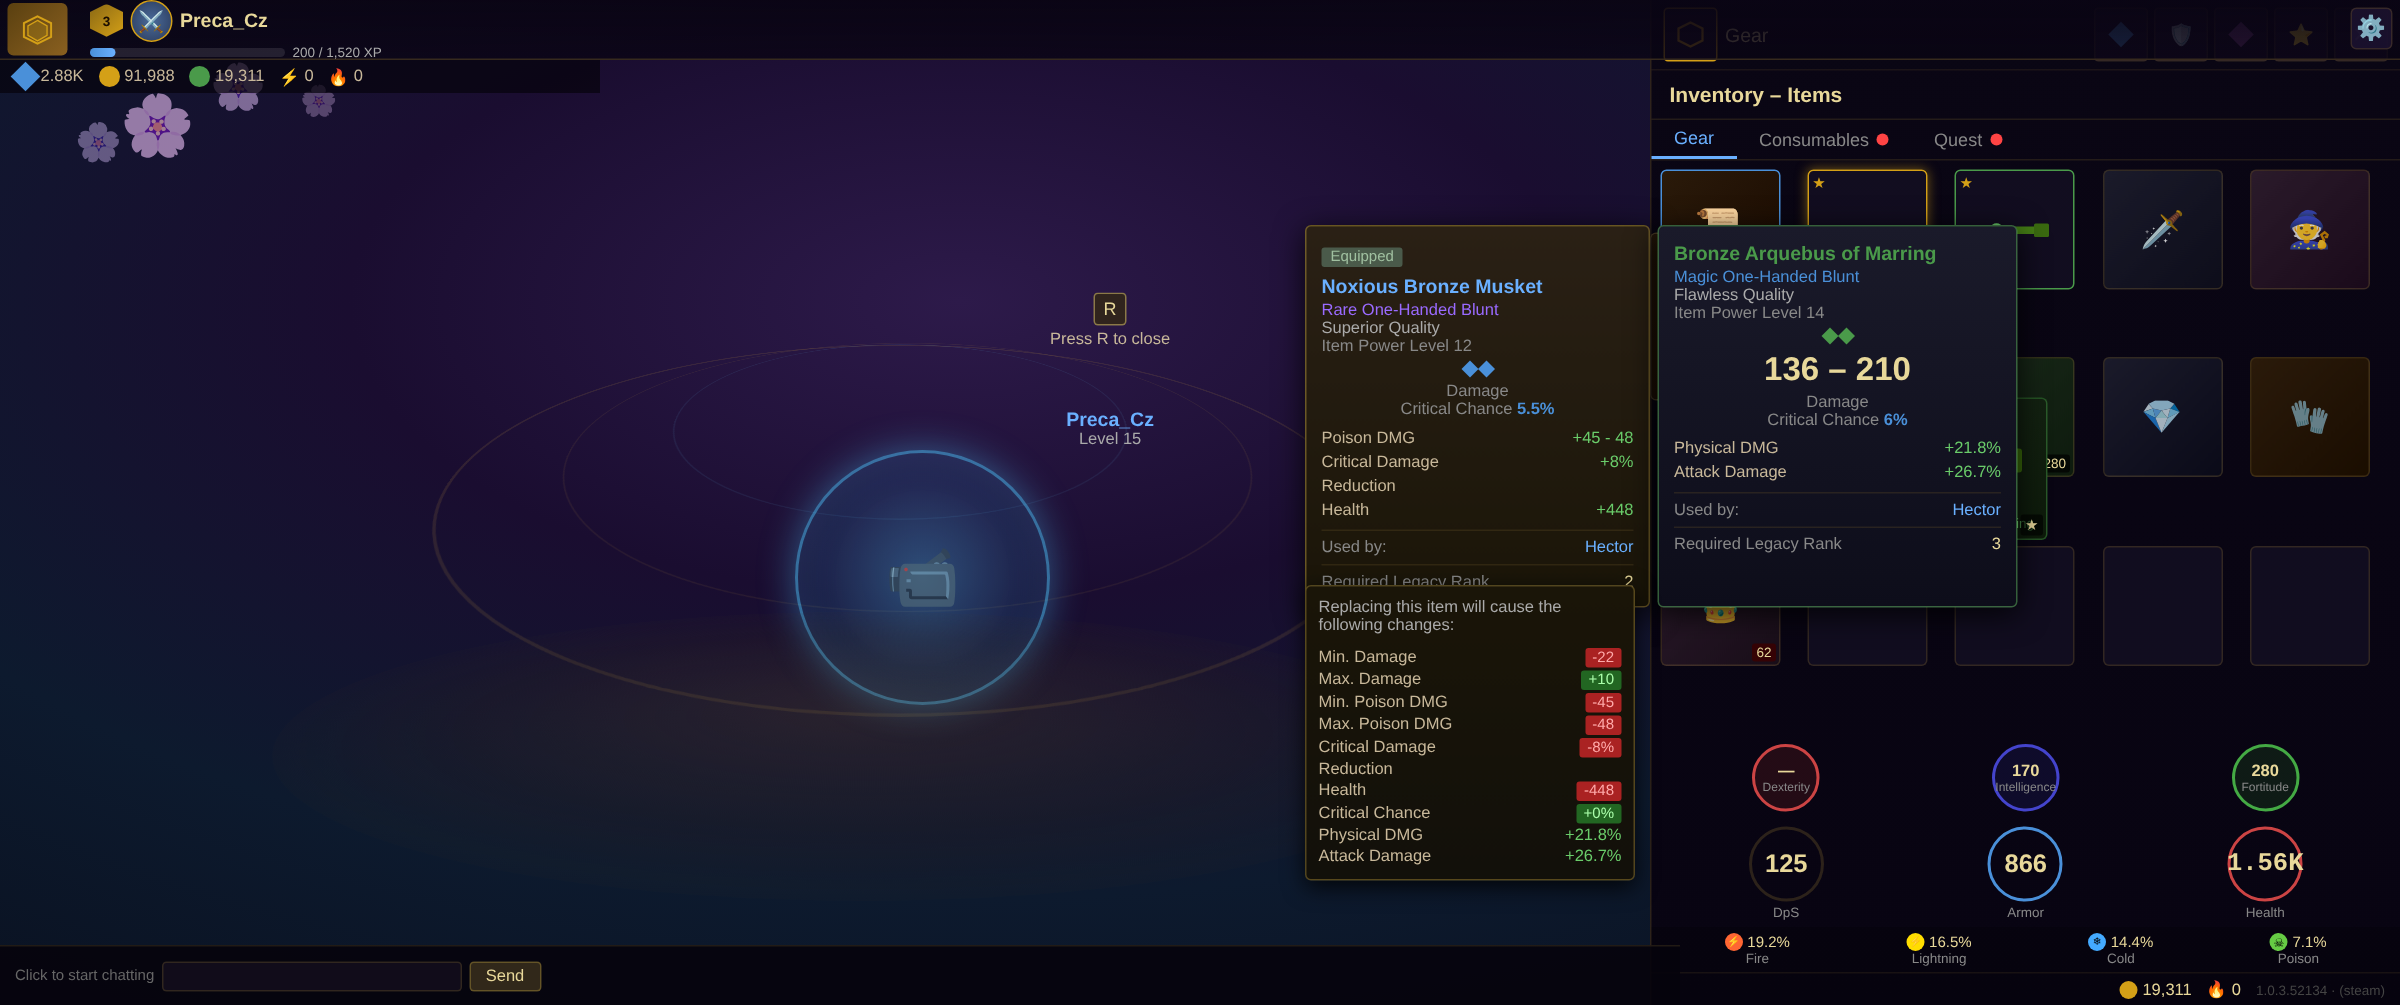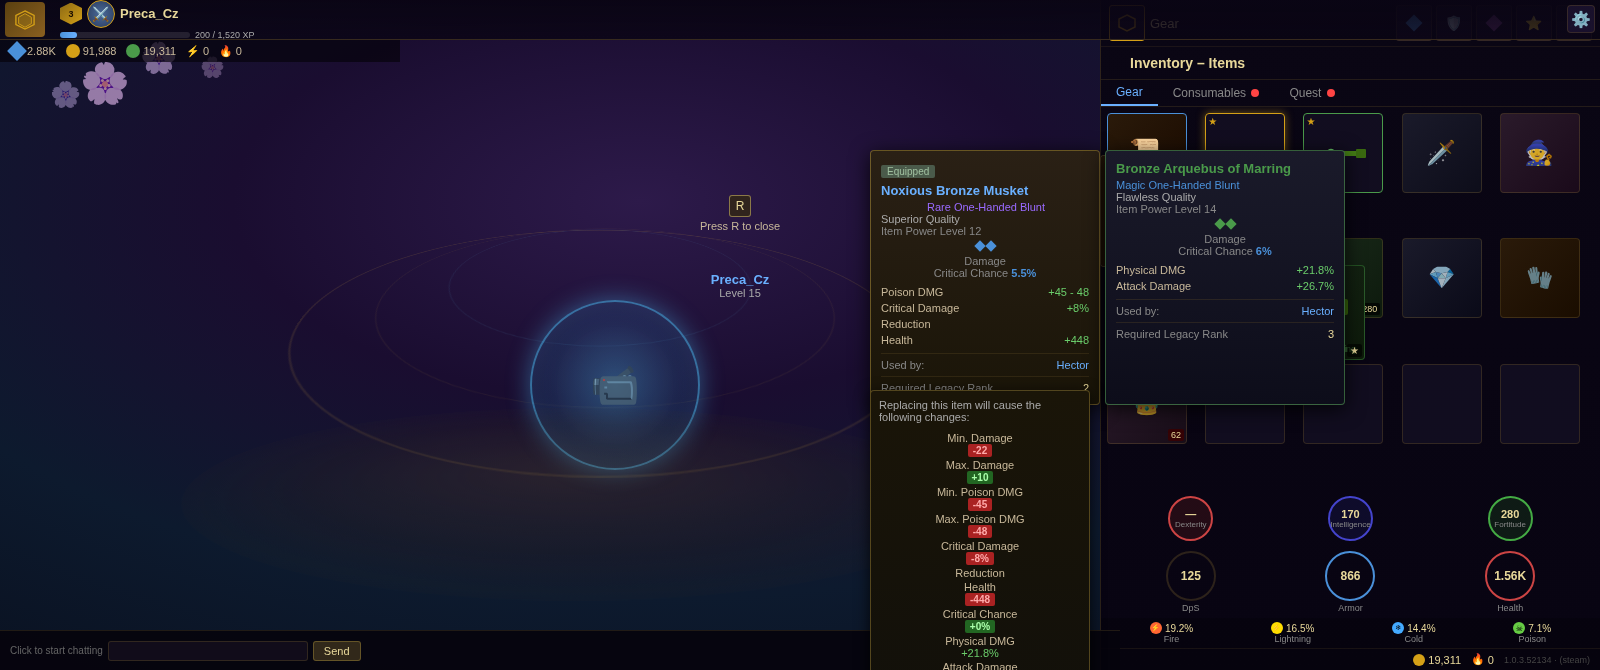--- a/index.html
+++ b/index.html
@@ -209,21 +209,21 @@
       font-size: 13px;
       font-weight: bold;
       margin-bottom: 3px;
     }
 
     .tooltip-quality {
       font-size: 11px;
       color: #aaa;
     }
 
-    .tooltip-quality.rare { color: #9a6aff; margin-left: 46px; }
+    .tooltip-quality.rare { color: #9a6aff; }
     .tooltip-quality.flawless { color: #4a90d9; }
 
     .tooltip-level {
       font-size: 11px;
       color: #888;
       margin-bottom: 5px;
     }
 
     .diamond-divider {
       display: flex;
@@ -269,21 +269,21 @@
     }
 
     .stat-name { color: #c8b89a; }
     .stat-value { color: #e8d89a; }
     .stat-value.positive { color: #6acc6a; }
 
     .stat-badge {
       padding: 1px 5px;
       border-radius: 2px;
       font-size: 10px;
-      font-weight: bold;
+      font-weight: normal;
     }
 
     .stat-badge.red { background: #aa2222; color: #ffaaaa; }
     .stat-badge.green { background: #226622; color: #aaffaa; }
 
     .used-by-row {
       display: flex;
       justify-content: space-between;
       font-size: 11px;
       color: #888;
@@ -310,24 +310,23 @@
 
     .diff-title {
       font-size: 11px;
       color: #aaa;
       margin-bottom: 8px;
     }
 
     .diff-row {
       display: flex;
       justify-content: space-between;
-      align-items: center;
+      align-items: flex-start;
       font-size: 11px;
       padding: 1px 0;
-      flex-direction: column;
     }
 
     .diff-name { color: #c8b89a; }
 
     
     #char-tooltip {
       position: absolute;
       top: 195px;
       left: 700px;
       text-align: center;
@@ -428,21 +427,21 @@
       justify-content: center;
       cursor: pointer;
       font-size: 16px;
       color: #888;
       z-index: 200;
     }
 
     .inv-header {
       display: flex;
       justify-content: space-between;
-      padding: 8px 29px;
+      padding: 8px 12px;
       border-bottom: 1px solid rgba(100,80,40,0.3);
     }
 
     .inv-title {
       color: #e8d89a;
       font-size: 14px;
       font-weight: bold;
     }
 
     .inv-tabs {
@@ -599,27 +598,27 @@
     }
 
     .dah-num {
       width: 50px;
       height: 50px;
       border-radius: 50%;
       border: 2px solid rgba(100,80,40,0.4);
       display: flex;
       align-items: center;
       justify-content: center;
-      font-size: 12px;
+      font-size: 17px;
       font-weight: bold;
       color: #e8d89a;
     }
 
     .dah-num.blue-border { border-color: #4a90d9; }
-    .dah-num.red-border { border-color: #cc4444; }
+    .dah-num.red-border { border-color: #cc4444; font-family: Liberation Mono, monospace; }
 
     .dah-lbl { font-size: 9px; color: #888; margin-top: 2px; }
 
     
     .elem-row {
       display: flex;
       justify-content: space-around;
       padding: 4px 10px;
       background: rgba(0,0,0,0.2);
     }
@@ -952,20 +951,21 @@
 
   <div class="item-tooltip new-item">
     <div class="tooltip-item-name" style="color:#4a9a4a;">Bronze Arquebus of Marring</div>
     <div class="tooltip-quality flawless">Magic One-Handed Blunt</div>
     <div class="tooltip-quality">Flawless Quality</div>
     <div class="tooltip-level">Item Power Level 14</div>
     <div class="diamond-divider">
       <div class="diamond-small" style="background:#4a9a4a;"></div>
       <div class="diamond-small" style="background:#4a9a4a;"></div>
     </div>
+    <div class="damage-range" style="color:#e8d89a;">136 – 210</div>
     <div class="damage-label">Damage</div>
     <div class="critical-chance">
       <span style="color:#888;">Critical Chance </span><span style="color:#4a90d9; font-weight:bold;">6%</span>
     </div>
 
     <div class="stat-row">
       <span class="stat-name">Physical DMG</span>
       <span class="stat-value positive">+21.8%</span>
     </div>
     <div class="stat-row">

